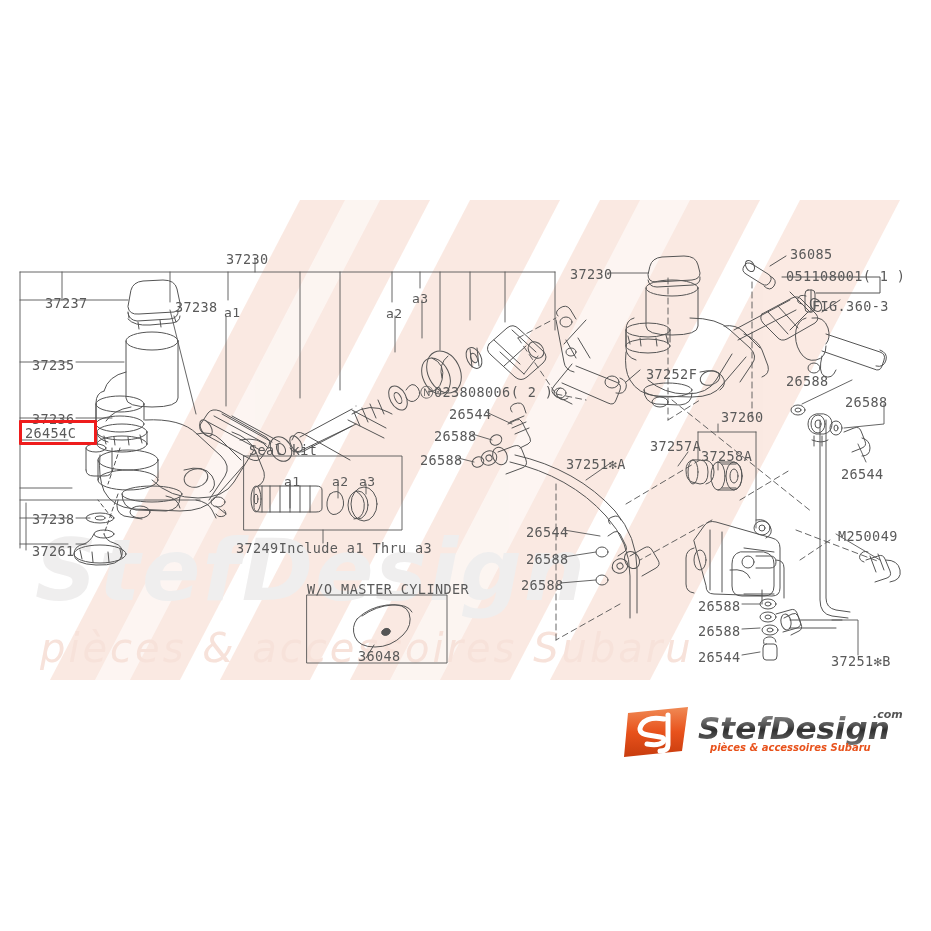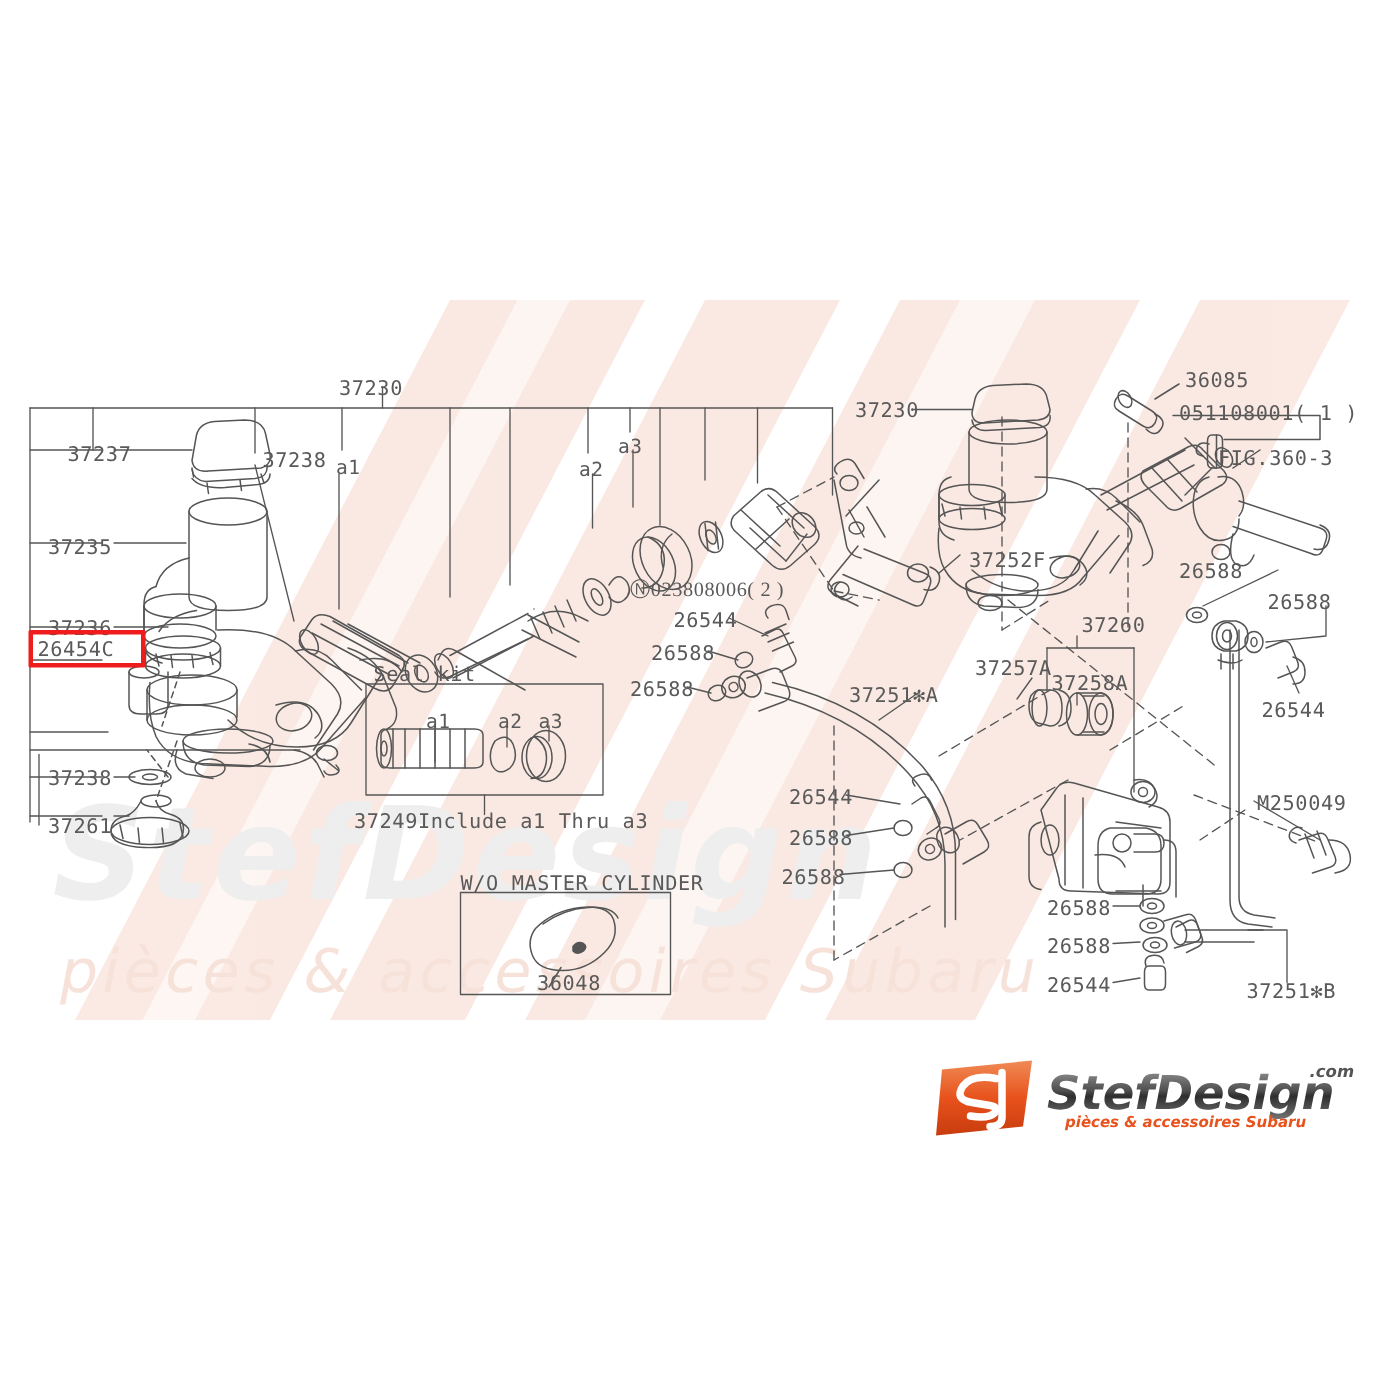--- a/index.html
+++ b/index.html
@@ -463,21 +463,21 @@
   <div class="lbl" style="left:32px;top:543px;">37261</div>
 
   <div class="hl" style="left:19px;top:420px;width:78px;height:25px;"></div>
 
   <div class="lbl" style="left:226px;top:251px;">37230</div>
   <div class="lbl" style="left:175px;top:299px;">37238</div>
   <div class="lbl small" style="left:224px;top:305px;">a1</div>
   <div class="lbl small" style="left:386px;top:306px;">a2</div>
   <div class="lbl small" style="left:412px;top:291px;">a3</div>
 
-  <div class="lbl" style="left:420px;top:384px;font-family:Liberation Serif, serif;">Ⓝ023808006( 2  )</div>
+  <div class="lbl" style="left:420px;top:384px;">Ⓝ023808006( 2  )</div>
   <div class="lbl" style="left:449px;top:406px;">26544</div>
   <div class="lbl" style="left:434px;top:428px;">26588</div>
   <div class="lbl" style="left:420px;top:452px;">26588</div>
   <div class="lbl" style="left:249px;top:442px;">Seal kit</div>
   <div class="lbl small" style="left:284px;top:474px;">a1</div>
   <div class="lbl small" style="left:332px;top:474px;">a2</div>
   <div class="lbl small" style="left:359px;top:474px;">a3</div>
   <div class="lbl" style="left:236px;top:540px;">37249Include a1 Thru a3</div>
   <div class="lbl" style="left:307px;top:581px;text-align:center;">W/O MASTER CYLINDER</div>
   <div class="lbl" style="left:358px;top:648px;">36048</div>

